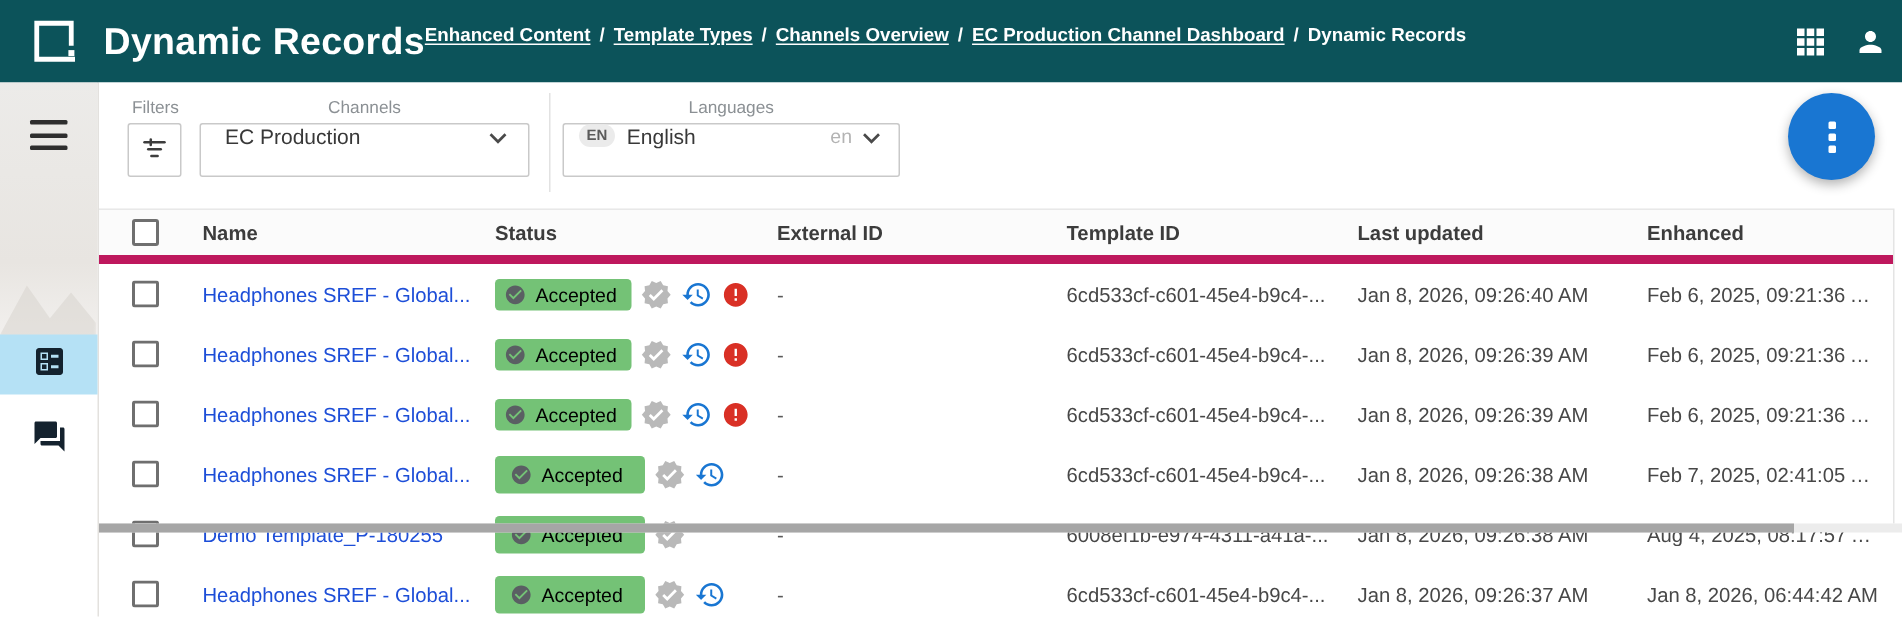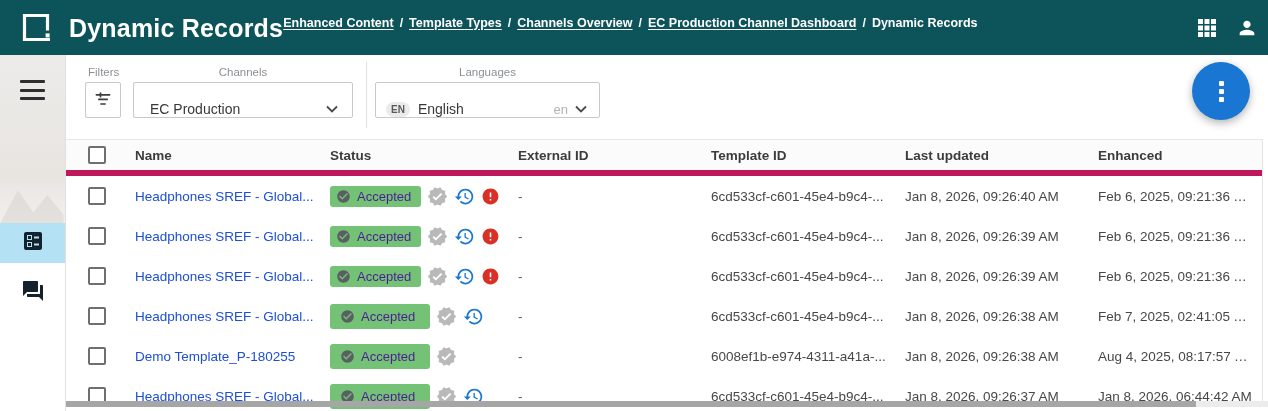--- a/index.html
+++ b/index.html
@@ -29,31 +29,31 @@
   .hamburger { position:absolute; left:20px; top:25px; width:26px; height:20px; background:none; border:none;
     display:flex; flex-direction:column; justify-content:space-between; cursor:pointer; }
   .hamburger span { display:block; height:3px; width:25px; background:#2e2e2e; border-radius:1px; }
   .side-item { position:absolute; left:0; width:65px; height:40px;
     display:flex; align-items:center; justify-content:center; cursor:pointer; }
   .side-item.active { background:#b5e1f5; }
   .side-item-records { top:168px; }
   .side-item-comments { top:218px; }
 
   
-  .content { position:absolute; left:66px; top:55px; width:1202px; height:352px; background:#fff; }
+  .content { position:absolute; left:66px; top:55px; width:1202px; height:300px; background:#fff; }
 
   .filters-bar { position:relative; height:84px; }
   .f-label { position:absolute; top:11px; font-size:11.5px; color:#8b9094; }
   .lbl-filters { left:22px; }
   .lbl-channels { left:67px; width:220px; text-align:center; }
   .lbl-languages { left:309px; width:225px; text-align:center; }
   .filter-btn { position:absolute; left:19px; top:27px; width:36px; height:36px; background:#fff;
     border:1px solid #c9c9c9; border-radius:2px; display:flex; align-items:center; justify-content:center; cursor:pointer; }
   .select { position:absolute; top:27px; height:36px; background:#fff; border:1px solid #c9c9c9; border-radius:2px;
-    display:flex; align-items:flex-end; cursor:pointer; }
+    display:flex; align-items:flex-start; cursor:pointer; }
   .sel-channels { left:67px; width:220px; padding:0 14px 0 16px; }
   .sel-languages { left:309px; width:225px; padding:0 12px 0 10px; }
   .select-value { font-size:14px; color:#383838; flex:1 1 auto; }
   .lang-chip { background:#ebebeb; color:#5a5a5a; font-size:10px; font-weight:700; border-radius:8px;
     padding:2px 5px; margin-right:8px; flex:0 0 auto; }
   .lang-short { color:#b3b3b3; font-size:13px; margin-right:7px; }
   .v-divider { position:absolute; left:300px; top:7px; height:66px; width:1px; background:#e2e2e2; }
 
   .fab { position:absolute; left:1126px; top:7px; width:58px; height:58px; border-radius:50%;
     background:#1976d2; border:none; cursor:pointer; box-shadow:0 3px 8px rgba(0,0,0,.30);
@@ -67,21 +67,21 @@
   .t-head { height:37px; margin-right:6px; background:#fbfbfb;
     border-top:1px solid #e8e8e8; border-bottom:6px solid #be185d;
     font-size:13.5px; font-weight:600; color:#3c3c3c; }
   .t-row { height:40px; background:#fff; font-size:13.5px; color:#474747; margin-right:6px; }
   .cell { overflow:hidden; white-space:nowrap; text-overflow:ellipsis; padding-right:10px; }
   .cb-cell { padding-left:22px; }
   .checkbox { display:inline-block; width:18px; height:18px; border:2px solid #6f6f6f; border-radius:2px;
     background:#fff; cursor:pointer; vertical-align:middle; }
   .status-cell { display:flex; align-items:center; gap:6px; overflow:visible; }
   .badge { display:inline-flex; align-items:center; gap:6px; background:#74c276; border-radius:3px;
-    padding:3px 10px 3px 6px; color:#4c1d95; font-size:13px; }
+    padding:3px 10px 3px 6px; color:#000000; font-size:13px; }
   .badge.wide { padding:5px 15px 5px 10px; }
   .name { color:#1d4ed8; }
   .ext { color:#5a5a5a; }
 
   
   .hscrollbar { position:absolute; left:0; right:0; bottom:0; height:6px; background:#ececec; }
   .hscrollbar .thumb { position:absolute; left:0; top:0; height:6px; width:94%; background:#a6a6a6; }
   .vscroll-strip { position:absolute; right:0; top:84px; bottom:6px; width:6px; background:#fff;
     border-left:1px solid #e4e4e4; }
 </style>

